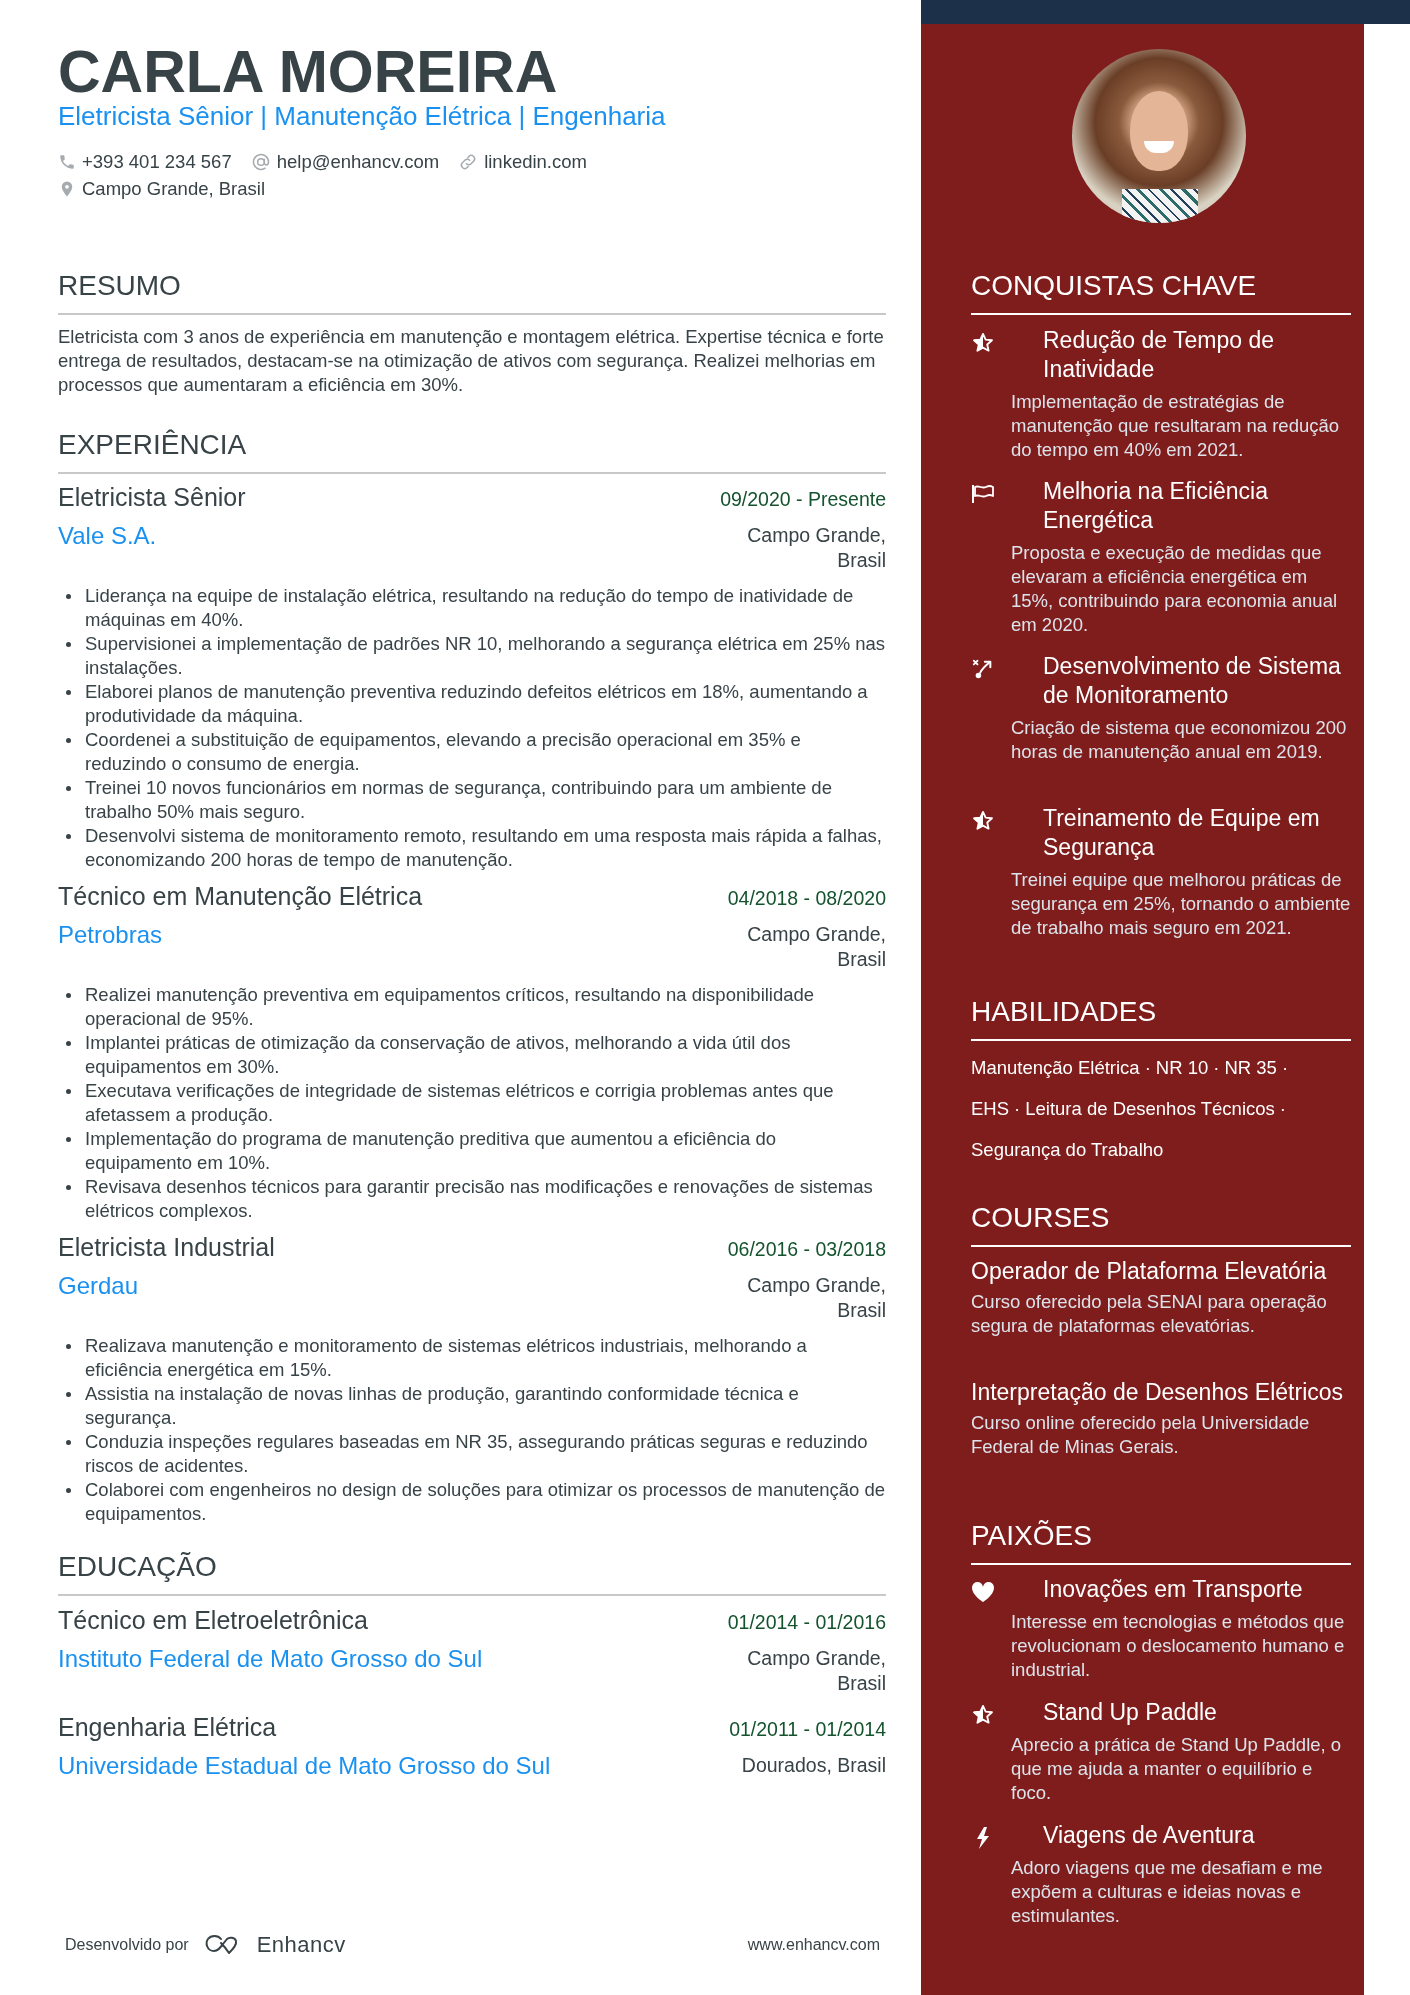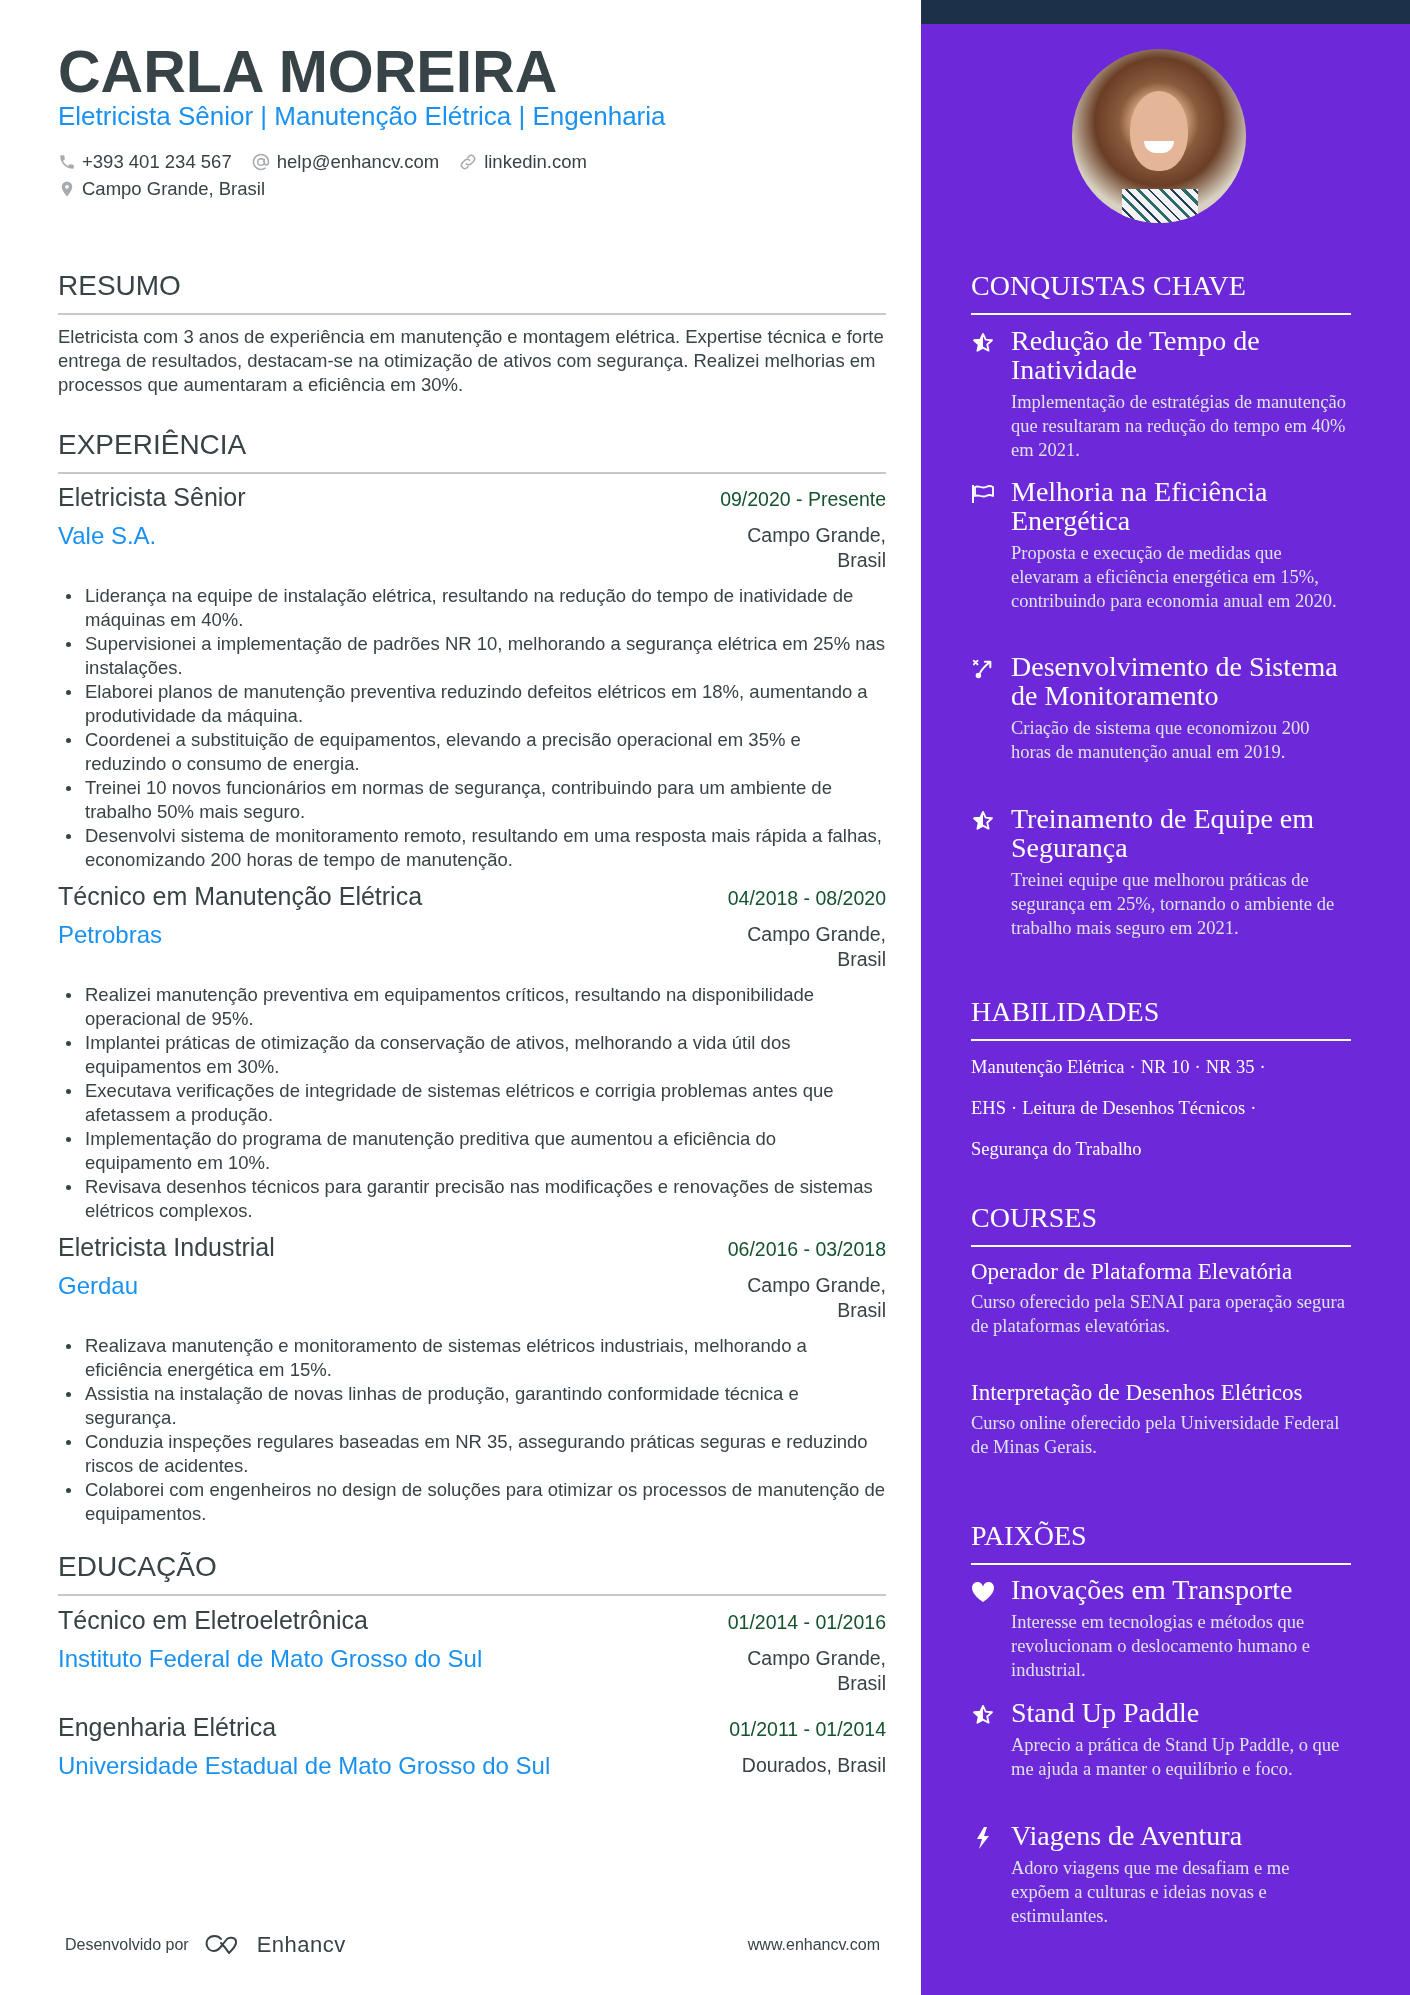--- a/index.html
+++ b/index.html
@@ -31,35 +31,35 @@
   .bullets { list-style: none; margin-top: 11px; }
   .bullets li { position: relative; padding-left: 27px; font-size: 18.5px; line-height: 24px; color: #384347; }
   .bullets li::before { content: ""; position: absolute; left: 8px; top: 10px; width: 5px; height: 5px; border-radius: 50%; background: #384347; }
 
   .footer { position: absolute; left: 65px; top: 1930px; width: 815px; height: 30px; display: flex; align-items: center; justify-content: space-between; font-size: 16px; color: #384347; }
   .footer-left { display: flex; align-items: center; }
   .footer-left .brand-logo { margin-left: 12px; margin-right: 10px; }
   .brand-name { font-size: 22px; color: #384347; letter-spacing: 0.5px; }
 
   
-  .sidebar { position: absolute; left: 921px; top: 0; width: 489px; height: 1995px; background: #6d28d9; color: #ffffff; font-family: Liberation Serif, serif; }
+  .sidebar { position: absolute; left: 921px; top: 0; width: 443px; height: 1995px; background: #7f1d1d; color: #ffffff; }
   .sidebar-topband { position: absolute; left: 0; top: 0; width: 489px; height: 24px; background: #1c3049; }
   .photo { position: absolute; left: 151px; top: 49px; width: 174px; height: 174px; border-radius: 50%; overflow: hidden;
     background: radial-gradient(circle at 50% 42%, #e2b89c 0, #d8a888 18%, #8a5a3c 30%, #6a3e26 48%, #d9d2c2 70%, #cfc8b6 100%); }
   .photo .face { position: absolute; left: 58px; top: 42px; width: 58px; height: 80px; border-radius: 50% 50% 46% 46%; background: #e4b596; }
   .photo .smile { position: absolute; left: 72px; top: 92px; width: 30px; height: 12px; border-radius: 0 0 15px 15px; background: #ffffff; }
   .photo .shirt { position: absolute; left: 50px; top: 140px; width: 76px; height: 40px; background: repeating-linear-gradient(45deg, #f3f3f3 0 6px, #2d6b6a 6px 9px, #f3f3f3 9px 14px, #233f5c 14px 16px); }
 
   .s-section { position: absolute; left: 50px; width: 380px; }
   .s-title { font-size: 28px; line-height: 36px; color: #ffffff; text-transform: uppercase; }
   .s-rule { height: 2px; background: #ffffff; margin-top: 9px; }
 
   .s-item { position: relative; padding-left: 40px; }
   .s-item-icon { position: absolute; left: 0; top: 5px; width: 24px; height: 24px; display: flex; align-items: center; justify-content: center; }
-  .s-item-title { font-size: 28px; line-height: 29px; color: #ffffff; }
+  .s-item-title { font-size: 23px; line-height: 29px; color: #ffffff; margin-left: 32px; }
   .s-item-desc { font-size: 18.5px; line-height: 24px; color: #dde3ea; margin-top: 6px; }
 
   .skills { margin-top: 6px; font-size: 18.5px; line-height: 41px; color: #ffffff; }
   .skill { white-space: nowrap; }
   .skill-sep { margin: 0 5px; }
 
   .course-title { font-size: 23px; line-height: 29px; color: #ffffff; }
   .course-desc { font-size: 18.5px; line-height: 24px; color: #dde3ea; margin-top: 4px; }
 </style>
 </head>

